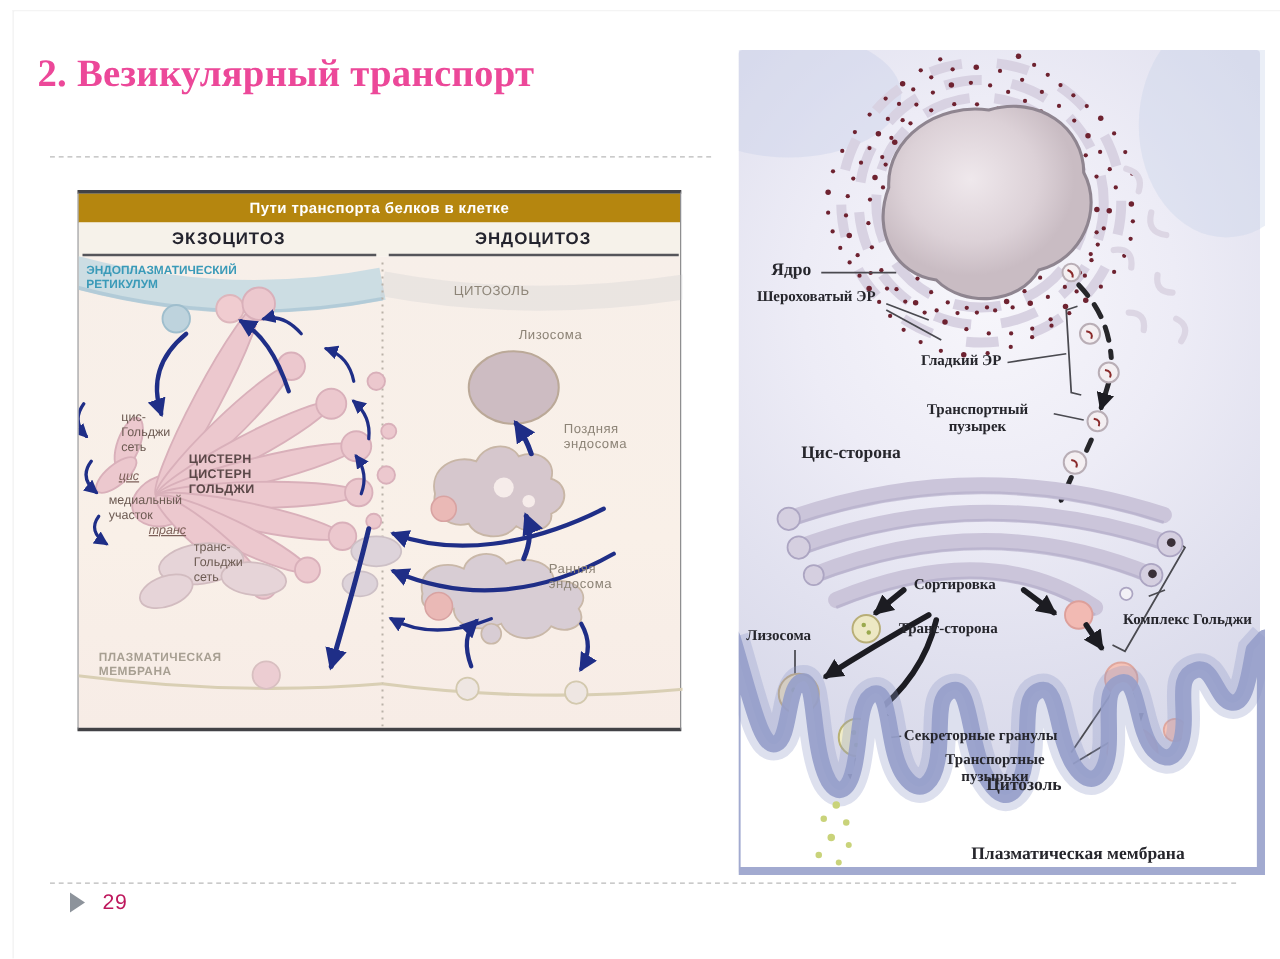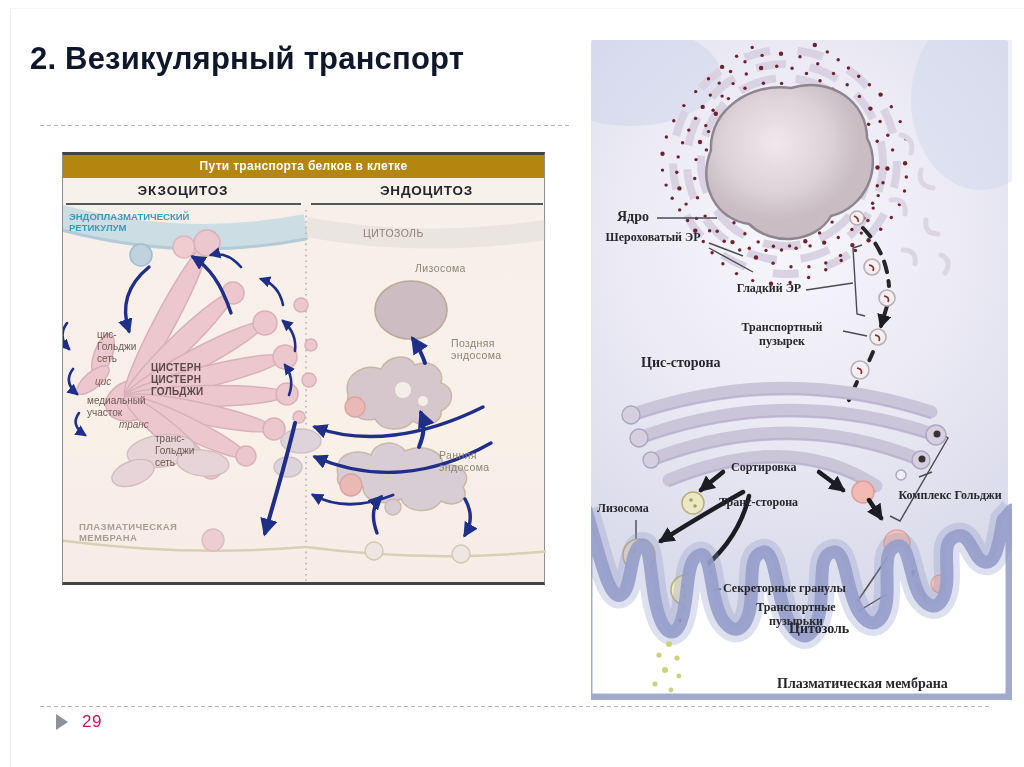--- a/index.html
+++ b/index.html
@@ -1,21 +1,21 @@
 <!DOCTYPE html>
 <html><head>
 <meta charset="utf-8">
 <style>
   html,body{margin:0;padding:0;background:#ffffff;}
   .slide{position:relative;width:1024px;height:767px;background:#ffffff;overflow:hidden;
          font-family:"Liberation Sans",sans-serif;}
   .slide-frame{position:absolute;left:10px;top:8px;right:0;bottom:0;
          border-left:1px solid #f1f1f1;border-top:1px solid #f4f4f4;pointer-events:none;}
-  .title{position:absolute;left:30px;top:20px;font-family:Liberation Sans, sans-serif;
-         font-weight:bold;font-size:31px;color:#0f172a;letter-spacing:.2px;}
+  .title{position:absolute;left:30px;top:20px;font-family:Liberation Serif, serif;
+         font-weight:bold;font-size:31px;color:#ec4899;letter-spacing:.2px;}
   .dash{position:absolute;height:2px;
         background:repeating-linear-gradient(90deg,#b9b9b9 0 4px,transparent 4px 7px);
         background-size:7px 1px;background-repeat:repeat-x;background-position:0 0;}
   .dash.top{left:40px;top:125px;width:530px;}
   .dash.bottom{left:40px;top:706px;width:950px;}
   .footer{position:absolute;left:56px;top:712px;display:flex;align-items:center;gap:14px;}
   .tri{width:0;height:0;border-left:12px solid #8d939b;border-top:8px solid transparent;
        border-bottom:8px solid transparent;}
   .pagenum{font-size:17px;color:#be185d;letter-spacing:.5px;}
 
@@ -29,21 +29,21 @@
   .figL .colhdr{position:absolute;top:28px;font-weight:bold;font-size:13.5px;color:#24242e;letter-spacing:.8px;}
   .figL .ul{position:absolute;top:48px;height:2px;background:#55555a;}
   .figL .main{position:absolute;left:0;top:50px;right:0;bottom:0;
         background:linear-gradient(#f7efe9,#f9f0e8 60%,#f7ece6);}
   .figL svg{position:absolute;left:0;top:0;pointer-events:none;}
   .lbl{position:absolute;line-height:1.18;pointer-events:none;}
   .teal{color:#3a9ab8;font-weight:bold;font-size:9.5px;}
   .gray1{color:#8d8477;font-size:10.5px;letter-spacing:.4px;}
   .brown{color:#6c5a52;font-size:10px;}
   .stack{color:#5b4848;font-size:10px;font-weight:bold;letter-spacing:.3px;}
-  .ital{font-style:italic;color:#7c5f58;font-size:10px;}
+  .ital{font-style:italic;color:#7c5f58;font-size:10px;text-decoration:underline;}
   .pm{color:#a79f92;font-weight:bold;font-size:9.5px;letter-spacing:.4px;}
 
   
   .figR{position:absolute;left:591px;top:40px;width:417px;height:660px;border-radius:3px;
         background:radial-gradient(90% 60% at 48% 30%, #f7f6fb 0%, #edecf6 40%, #e1e1ef 72%, #d7d8e9 100%);}
   .figR svg{position:absolute;left:0;top:0;}
   .rlbl{position:absolute;font-family:"Liberation Serif",serif;font-weight:bold;
         color:#26262c;font-size:12px;line-height:1.2;pointer-events:none;}
   .c{text-align:center;}
 </style>

